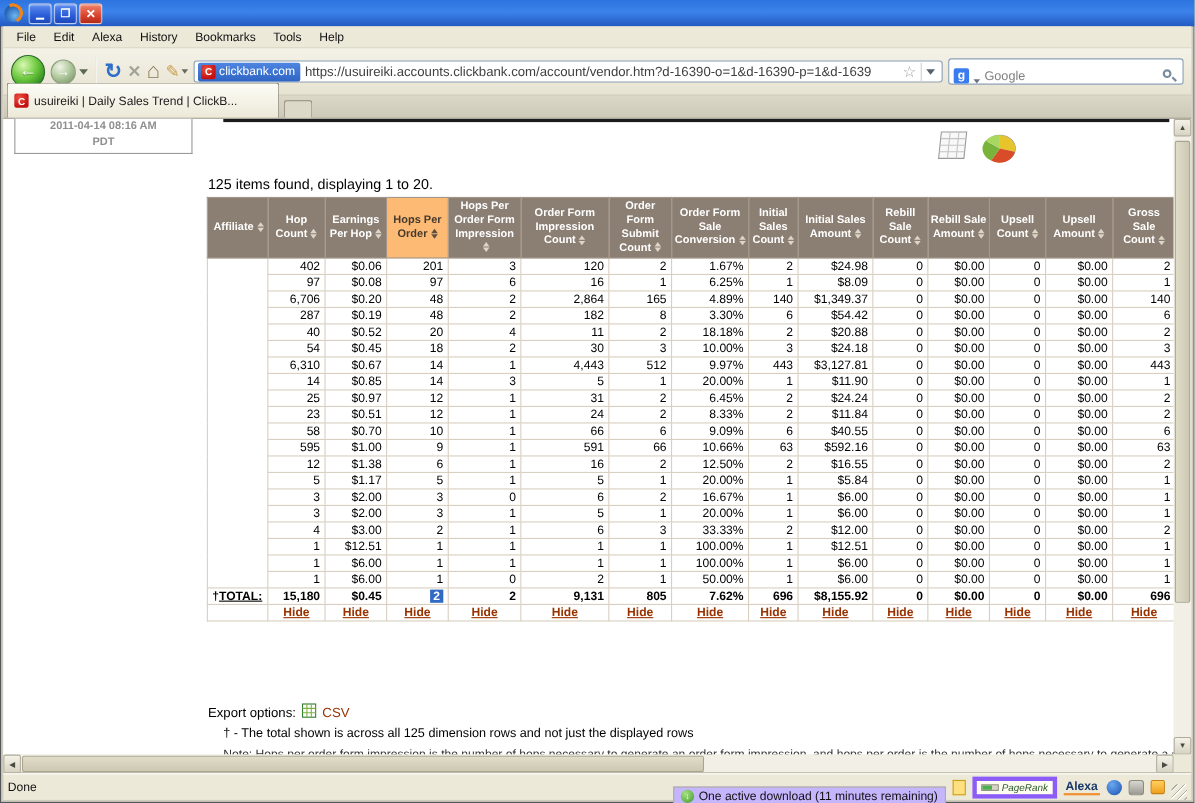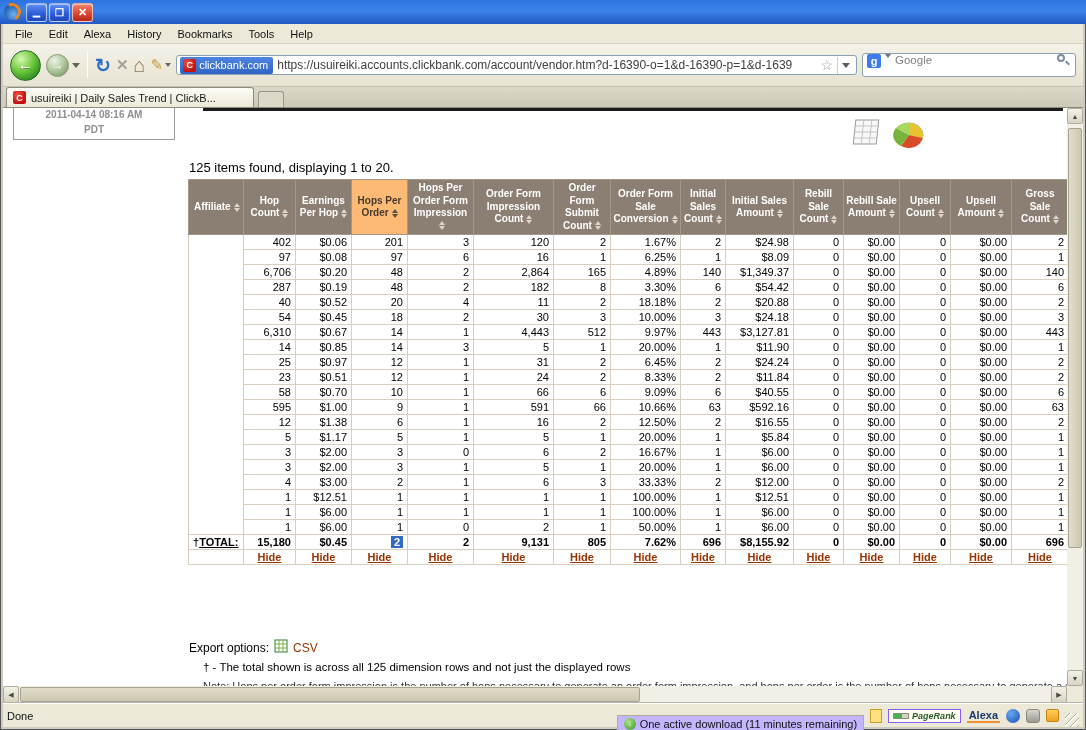--- a/index.html
+++ b/index.html
@@ -69,37 +69,37 @@
     color:#fff; font-size:9px; font-weight:bold; display:flex; align-items:center; justify-content:center; }
   .cb-favicon::before { content:"C"; }
   .chip-text { color:#fff; font-size:11px; }
   .url-text { flex:1; font-size:12px; color:#404040; white-space:nowrap; overflow:hidden; min-width:0; }
   .url-star { font-size:14px; color:#9a9a9a; flex:none; line-height:1; }
   .url-star::before { content:"☆"; }
   .url-drop { flex:none; border-left:1px solid #d0d0d0; padding:6px 4px; }
   .url-drop::before { content:""; display:block; width:0; height:0;
     border-left:4px solid transparent; border-right:4px solid transparent; border-top:5px solid #55606a; }
   .searchbar { width:214px; height:24px; background:#fff; border:1px solid #8ca0b4; border-radius:3px;
-    display:flex; align-items:flex-start; padding:0 5px 0 4px; gap:4px; flex:none; }
+    display:flex; align-items:flex-end; padding:0 5px 0 4px; gap:4px; flex:none; }
   .g-icon { width:14px; height:14px; background:#3a7cf0; border-radius:2px; color:#fff;
     font-size:11px; font-weight:bold; display:flex; align-items:center; justify-content:center; flex:none; }
   .g-icon::before { content:"g"; }
   .search-drop-icon { width:0; height:0; border-left:3px solid transparent; border-right:3px solid transparent;
     border-top:4px solid #6a7480; flex:none; }
   .search-text { flex:1; font-size:11.5px; color:#808080; }
   .magnifier { width:13px; height:13px; position:relative; flex:none; }
   .magnifier i { position:absolute; left:0; top:0; width:8px; height:8px; border:2px solid #7a8ca0; border-radius:50%; }
   .magnifier::after { content:""; position:absolute; left:8px; top:8px; width:5px; height:2px;
     background:#7a8ca0; transform:rotate(45deg); }
 
   
   .tabbar { position:absolute; top:87px; left:0; right:0; height:21px;
     background:linear-gradient(180deg,#dcd8c8,#cdc9b8); border-bottom:1px solid #8e8a7e;
     display:flex; align-items:flex-end; padding-left:3px; }
-  .tab.active { height:20px; width:248px; background:linear-gradient(180deg,#fdfcf6,#ece9d8);
+  .tab.active { height:32px; width:248px; background:linear-gradient(180deg,#fdfcf6,#ece9d8);
     border:1px solid #8e8a7e; border-bottom:none; border-radius:3px 3px 0 0;
     display:flex; align-items:center; gap:5px; padding:0 6px; }
   .tab-label { font-size:11px; color:#1a1a1a; white-space:nowrap; overflow:hidden; }
   .tab.stub { height:16px; width:26px; margin-left:4px; background:#ddd9c8;
     border:1px solid #9a968a; border-bottom:none; border-radius:3px 3px 0 0; }
 
   
   .content { position:absolute; top:108px; left:0; right:16px; bottom:41px; background:#fff; overflow:hidden; }
   .page-topline { position:absolute; top:0; left:200px; right:4px; height:3px; background:#1b1b1b; }
   .datebox { position:absolute; left:10px; top:-2px; width:162px; height:34px;
@@ -168,22 +168,22 @@
   
   .statusbar { position:absolute; left:0; right:0; bottom:0; height:24px; background:#ece9d8;
     border-top:1px solid #fff; box-shadow:0 -1px 0 #b8b4a4; display:flex; align-items:center;
     padding:0 4px; gap:6px; font-size:11px; color:#111; }
   .dl-panel { margin-left:auto; height:18px; border:1px solid #b0ac9c; background:#c4b5fd;
     display:flex; align-items:center; gap:4px; padding:0 6px;margin-top:16px; }
   .dl-icon { width:12px; height:12px; border-radius:50%; background:radial-gradient(circle at 35% 30%, #a8e080, #3a9a2a);
     color:#fff; font-size:8px; display:flex; align-items:center; justify-content:center; }
   .dl-icon::before { content:"↓"; font-weight:bold; }
   .sb-ypage { width:12px; height:14px; background:#ffe080; border:1px solid #c8a020; }
-  .sb-pagerank { border:1px solid #8b5cf6; background:#fffdf2; padding:1px 4px;
-    font-size:9px; font-weight:bold; font-style:italic; color:#2a5a2a; display:flex; align-items:center; gap:3px; }
+  .sb-pagerank { border:4px solid #8b5cf6; background:#fffdf2; padding:1px 4px;
+    font-size:9px; font-weight:normal; font-style:italic; color:#2a5a2a; display:flex; align-items:center; gap:3px; }
   .pr-bar { width:16px; height:6px; background:linear-gradient(90deg,#4caf50 60%,#d8d4c4 60%); border:1px solid #8a8a7a; display:inline-block; }
   .sb-alexa { font-size:11px; font-weight:bold; color:#1a3a6a; border-bottom:2px solid #f09030; padding:0 2px; }
   .sb-blue { width:14px; height:14px; border-radius:50%; background:radial-gradient(circle at 35% 30%, #6aa8f0, #1a50b0); }
   .sb-gray { width:14px; height:14px; border-radius:3px; background:linear-gradient(180deg,#d8d8d0,#9a9a92); border:1px solid #8a8a80; }
   .sb-orange { width:13px; height:13px; border-radius:2px; background:linear-gradient(180deg,#ffd060,#f0a020); border:1px solid #c88010; }
   .resize-grip { width:14px; height:14px; align-self:flex-end;
     background:repeating-linear-gradient(135deg, transparent 0 3px, #b0ac9c 3px 4px, #fff 4px 5px); }
 </style>
 </head>
 <body>

